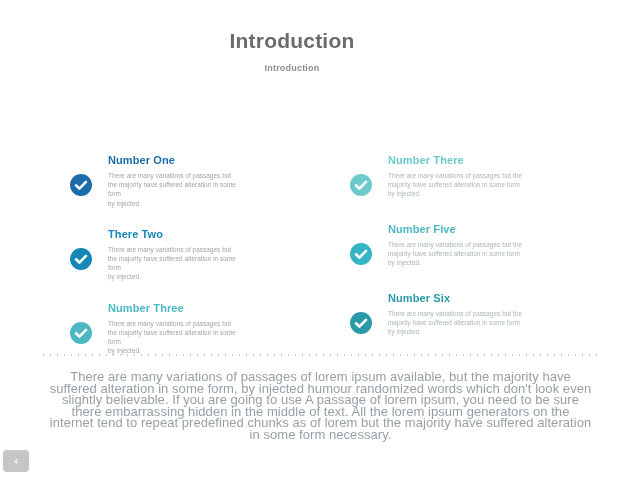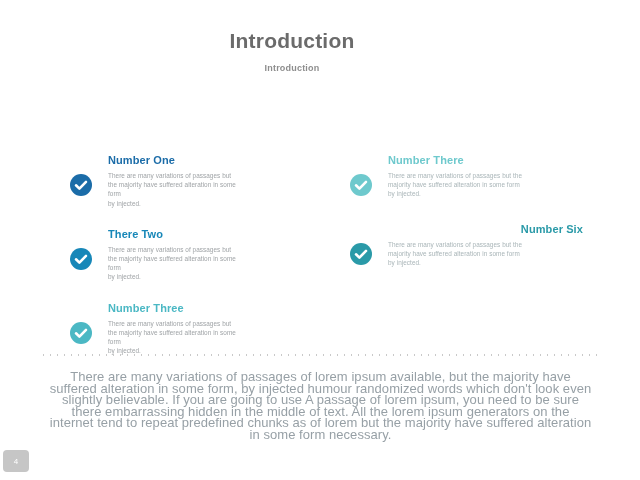--- a/index.html
+++ b/index.html
@@ -211,34 +211,46 @@
             <circle cx="11" cy="11" r="11" fill="#6ec9cd"></circle>
             <path d="M6 11.3 L9.4 14.6 L16 7.9" fill="none" stroke="#ffffff" stroke-width="2.6" stroke-linecap="round" stroke-linejoin="round"></path>
           </svg>
         </span>
         <p class="item-title" style="color: rgb(110, 201, 205);">Number There</p>
         <p class="item-body">There are many variations of passages but the
 majority have  suffered alteration in some form
 by injected.</p>
       </div>
 
-
-      <div class="item">
-        <span class="item-icon">
-          <svg viewBox="0 0 22 22">
-            <circle cx="11" cy="11" r="11" fill="#2a9aa8"></circle>
-            <path d="M6 11.3 L9.4 14.6 L16 7.9" fill="none" stroke="#ffffff" stroke-width="2.6" stroke-linecap="round" stroke-linejoin="round"></path>
-          </svg>
-        </span>
-        <p class="item-title" style="color: rgb(42, 154, 168); text-align: right;">Number Six</p>
+      <div class="item">
+        <span class="item-icon">
+          <svg viewBox="0 0 22 22">
+            <circle cx="11" cy="11" r="11" fill="#33b5c4"></circle>
+            <path d="M6 11.3 L9.4 14.6 L16 7.9" fill="none" stroke="#ffffff" stroke-width="2.6" stroke-linecap="round" stroke-linejoin="round"></path>
+          </svg>
+        </span>
+        <p class="item-title" style="color: rgb(75, 184, 196);">Number Five</p>
         <p class="item-body">There are many variations of passages but the
 majority have  suffered alteration in some form
 by injected.</p>
       </div>
 
+      <div class="item">
+        <span class="item-icon">
+          <svg viewBox="0 0 22 22">
+            <circle cx="11" cy="11" r="11" fill="#2a9aa8"></circle>
+            <path d="M6 11.3 L9.4 14.6 L16 7.9" fill="none" stroke="#ffffff" stroke-width="2.6" stroke-linecap="round" stroke-linejoin="round"></path>
+          </svg>
+        </span>
+        <p class="item-title" style="color: rgb(42, 154, 168);">Number Six</p>
+        <p class="item-body">There are many variations of passages but the
+majority have  suffered alteration in some form
+by injected.</p>
+      </div>
+
     </div>
   </div>
 
   <div class="divider"></div>
 
   <div class="footer-text">There are many variations of passages of lorem ipsum available, but the majority have suffered alteration in some form, by injected humour randomized words which don't look even slightly believable. If you are going to use A passage of lorem ipsum, you need to be sure there embarrassing hidden in the middle of text. All the lorem ipsum generators on the internet tend to repeat predefined chunks as of lorem but the majority have suffered alteration in some form  necessary.</div>
 
   <div class="page-badge">4</div>
 
 </div>

